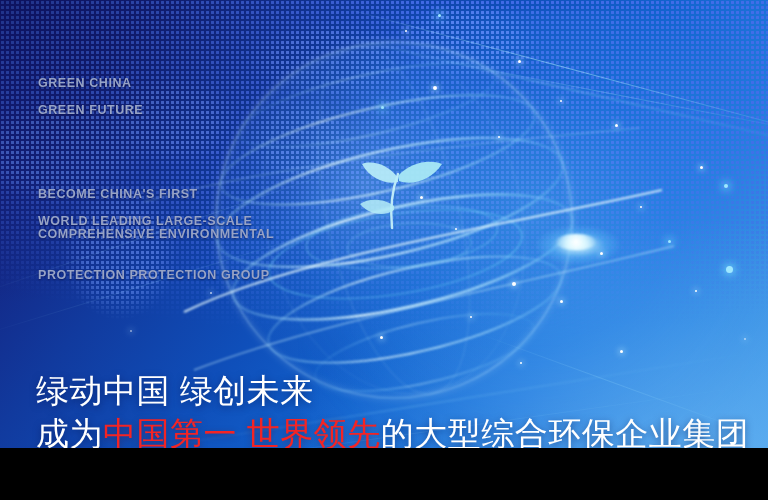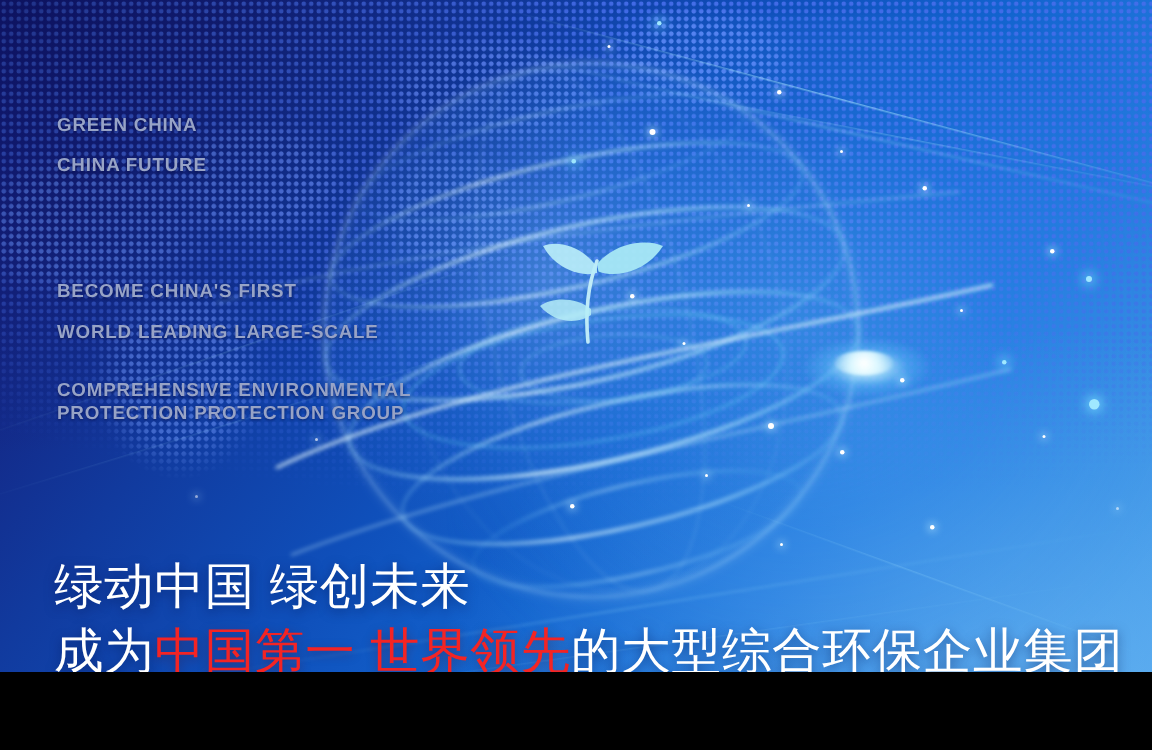--- a/index.html
+++ b/index.html
@@ -304,24 +304,24 @@
     <div class="dot" style="left:210px; top:292px; width:2px;  height:2px; opacity:.7;"></div>
     <div class="dot" style="left:130px; top:330px; width:2px;  height:2px; opacity:.55;"></div>
     <div class="dot" style="left:405px; top:30px;  width:2px;  height:2px;"></div>
     <div class="dot cyan" style="left:438px; top:14px; width:3px; height:3px;"></div>
     <div class="dot" style="left:744px; top:338px; width:2px;  height:2px; opacity:.6;"></div>
   </div>
 
   <div class="vignette"></div>
 
   <div class="tagline-en" style="top:76px;">GREEN CHINA</div>
-  <div class="tagline-en" style="top:103px;">CHINA FUTURE</div>
+  <div class="tagline-en" style="top:103px;">GREEN FUTURE</div>
 
   <div class="tagline-en" style="top:187px;">BECOME CHINA'S FIRST</div>
   <div class="tagline-en" style="top:214px;">WORLD LEADING LARGE-SCALE</div>
-  <div class="tagline-en" style="top:253px;">COMPREHENSIVE ENVIRONMENTAL</div>
+  <div class="tagline-en" style="top:227px;">COMPREHENSIVE ENVIRONMENTAL</div>
   <div class="tagline-en" style="top:268px;">PROTECTION PROTECTION GROUP</div>
 
   <div class="headline" style="top:412px;"><span>成为</span><span class="hl">中国第一 世界领先</span><span>的大型综合环保企业集团</span></div>
 
   <div class="headline" style="top:369px;">绿动中国 绿创未来</div>
 
 </div>
 
 </body></html>

